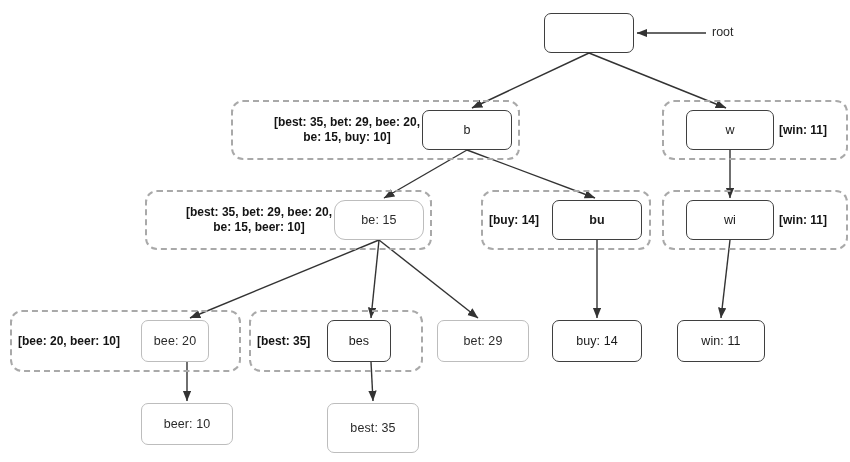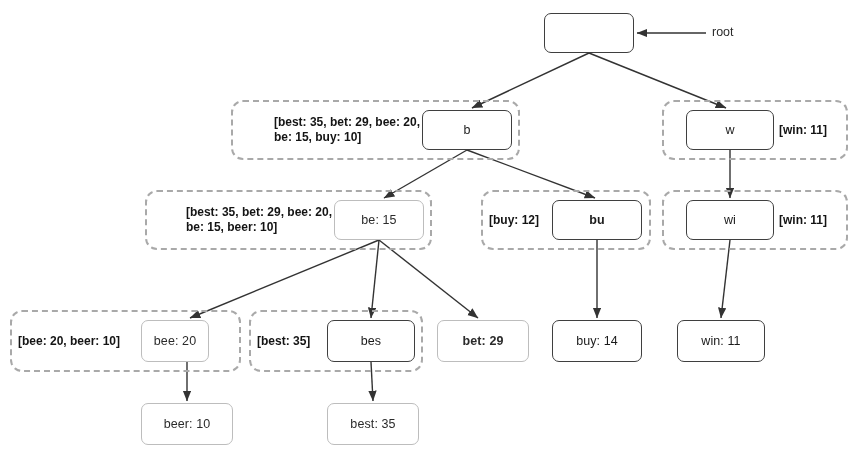--- a/index.html
+++ b/index.html
@@ -56,21 +56,21 @@
     font-size: 12px;
     font-weight: bold;
     color: #141414;
     line-height: 15px;
     white-space: pre-line;
     display: flex;
     align-items: center;
   }
   .annot.right-align {
     justify-content: flex-end;
-    text-align: left;
+    text-align: center;
   }
   .annot.left-align {
     justify-content: flex-start;
     text-align: left;
   }
   .root-label {
     position: absolute;
     font-size: 12.5px;
     color: #2b2b2b;
   }
@@ -111,36 +111,36 @@
       <div class="group-box" style="left: 662px; top: 190px; width: 186px; height: 60px;"></div>
       <div class="group-box" style="left: 10px; top: 310px; width: 231px; height: 62px;"></div>
       <div class="group-box" style="left: 249px; top: 310px; width: 174px; height: 62px;"></div>
     </div>
   <div id="annots-layer">
       <div class="annot right-align" style="left: 238px; top: 112px; width: 182px; height: 36px;">[best: 35, bet: 29, bee: 20,
 be: 15, buy: 10]</div>
       <div class="annot left-align" style="left: 779px; top: 120px; width: 62px; height: 20px;">[win: 11]</div>
       <div class="annot right-align" style="left: 150px; top: 202px; width: 182px; height: 36px;">[best: 35, bet: 29, bee: 20,
 be: 15, beer: 10]</div>
-      <div class="annot left-align" style="left: 489px; top: 210px; width: 62px; height: 20px;">[buy: 12]</div>
+      <div class="annot left-align" style="left: 489px; top: 210px; width: 62px; height: 20px;">[buy: 14]</div>
       <div class="annot left-align" style="left: 779px; top: 210px; width: 62px; height: 20px;">[win: 11]</div>
       <div class="annot left-align" style="left: 18px; top: 331px; width: 117px; height: 20px;">[bee: 20, beer: 10]</div>
       <div class="annot left-align" style="left: 257px; top: 331px; width: 70px; height: 20px;">[best: 35]</div>
     </div>
   <div id="nodes-layer">
       <div class="node dark" style="left: 544px; top: 13px; width: 90px; height: 40px;"></div>
       <div class="node dark" style="left: 422px; top: 110px; width: 90px; height: 40px;">b</div>
       <div class="node dark" style="left: 686px; top: 110px; width: 88px; height: 40px;">w</div>
-      <div class="node" style="left: 334px; top: 200px; width: 90px; height: 40px;">be: 15</div>
+      <div class="node" style="left: 334px; top: 200px; width: 90px; height: 40px; border-radius: 11px;">be: 15</div>
       <div class="node dark" style="left: 552px; top: 200px; width: 90px; height: 40px; font-weight: bold;">bu</div>
       <div class="node dark" style="left: 686px; top: 200px; width: 88px; height: 40px;">wi</div>
       <div class="node" style="left: 141px; top: 320px; width: 68px; height: 42px;">bee: 20</div>
-      <div class="node dark" style="left: 327px; top: 320px; width: 88px; height: 42px;">bes</div>
-      <div class="node" style="left: 437px; top: 320px; width: 92px; height: 42px; font-weight: bold;">bet: 29</div>
+      <div class="node dark" style="left: 327px; top: 320px; width: 64px; height: 42px;">bes</div>
+      <div class="node" style="left: 437px; top: 320px; width: 92px; height: 42px;">bet: 29</div>
       <div class="node dark" style="left: 552px; top: 320px; width: 90px; height: 42px;">buy: 14</div>
       <div class="node dark" style="left: 677px; top: 320px; width: 88px; height: 42px;">win: 11</div>
       <div class="node" style="left: 141px; top: 403px; width: 92px; height: 42px;">beer: 10</div>
-      <div class="node" style="left: 327px; top: 403px; width: 92px; height: 42px;">best: 35</div>
+      <div class="node" style="left: 327px; top: 403px; width: 92px; height: 50px;">best: 35</div>
     </div>
 
   <div class="root-label" style="left:712px; top:25px;">root</div>
 
 </div>
 
 </body></html>

